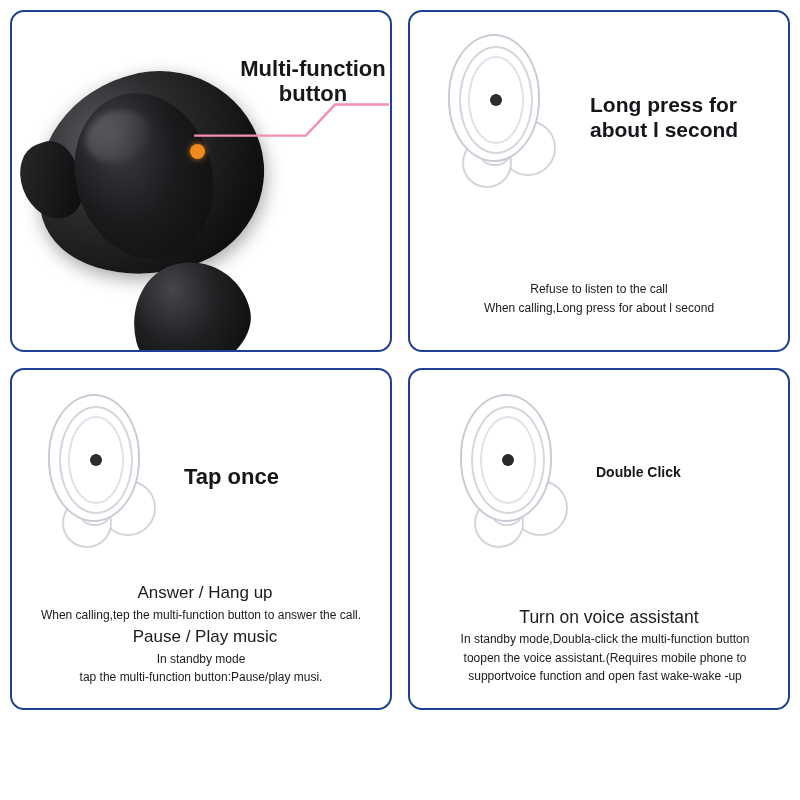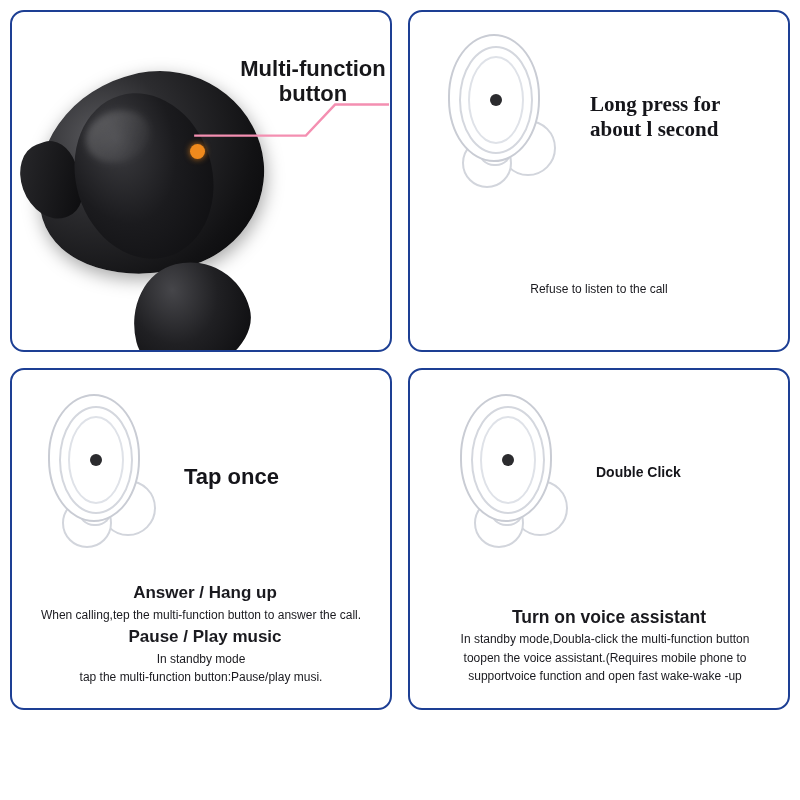--- a/index.html
+++ b/index.html
@@ -169,21 +169,21 @@
   
   .caption {
     position: absolute;
     width: 100%;
     text-align: center;
     color: #1a1a1f;
   }
   .cap-line { font-size: 12px; line-height: 1.55; }
   .cap-head {
     font-size: 17px;
-    font-weight: 700;
+    font-weight: 400;
     line-height: 1.5;
     margin-left: 8px;
   }
   .cap-head.big { font-size: 17.5px; }
 </style>
 </head>
 <body>
 
 <div id="board">
 
@@ -208,26 +208,27 @@
     <div class="lineart" style="left:38px; top:22px; width:150px; height:175px;">
       <div class="la-tip-a"></div>
       <div class="la-tip-b"></div>
       <div class="la-neck"></div>
       <div class="la-outer">
         <div class="la-mid"></div>
         <div class="la-inner"></div>
         <div class="la-dot"></div>
       </div>
     </div>
-    <div class="headline" style="left:180px; top:80px; width:190px;font-family:Liberation Serif, serif;">
+    <div class="headline" style="left:180px; top:80px; width:190px;">
       <div>Long press for</div>
       <div>about l second</div>
     </div>
     <div class="caption" style="left:0; top:268px;">
       <div class="cap-line">Refuse to listen to the call</div>
+      <div class="cap-line">When calling,Long press for about l second</div>
     </div>
   </div>
 
   <div class="panel">
     <div class="lineart" style="left:36px; top:24px; width:150px; height:175px;">
       <div class="la-tip-a"></div>
       <div class="la-tip-b"></div>
       <div class="la-neck"></div>
       <div class="la-outer">
         <div class="la-mid"></div>

